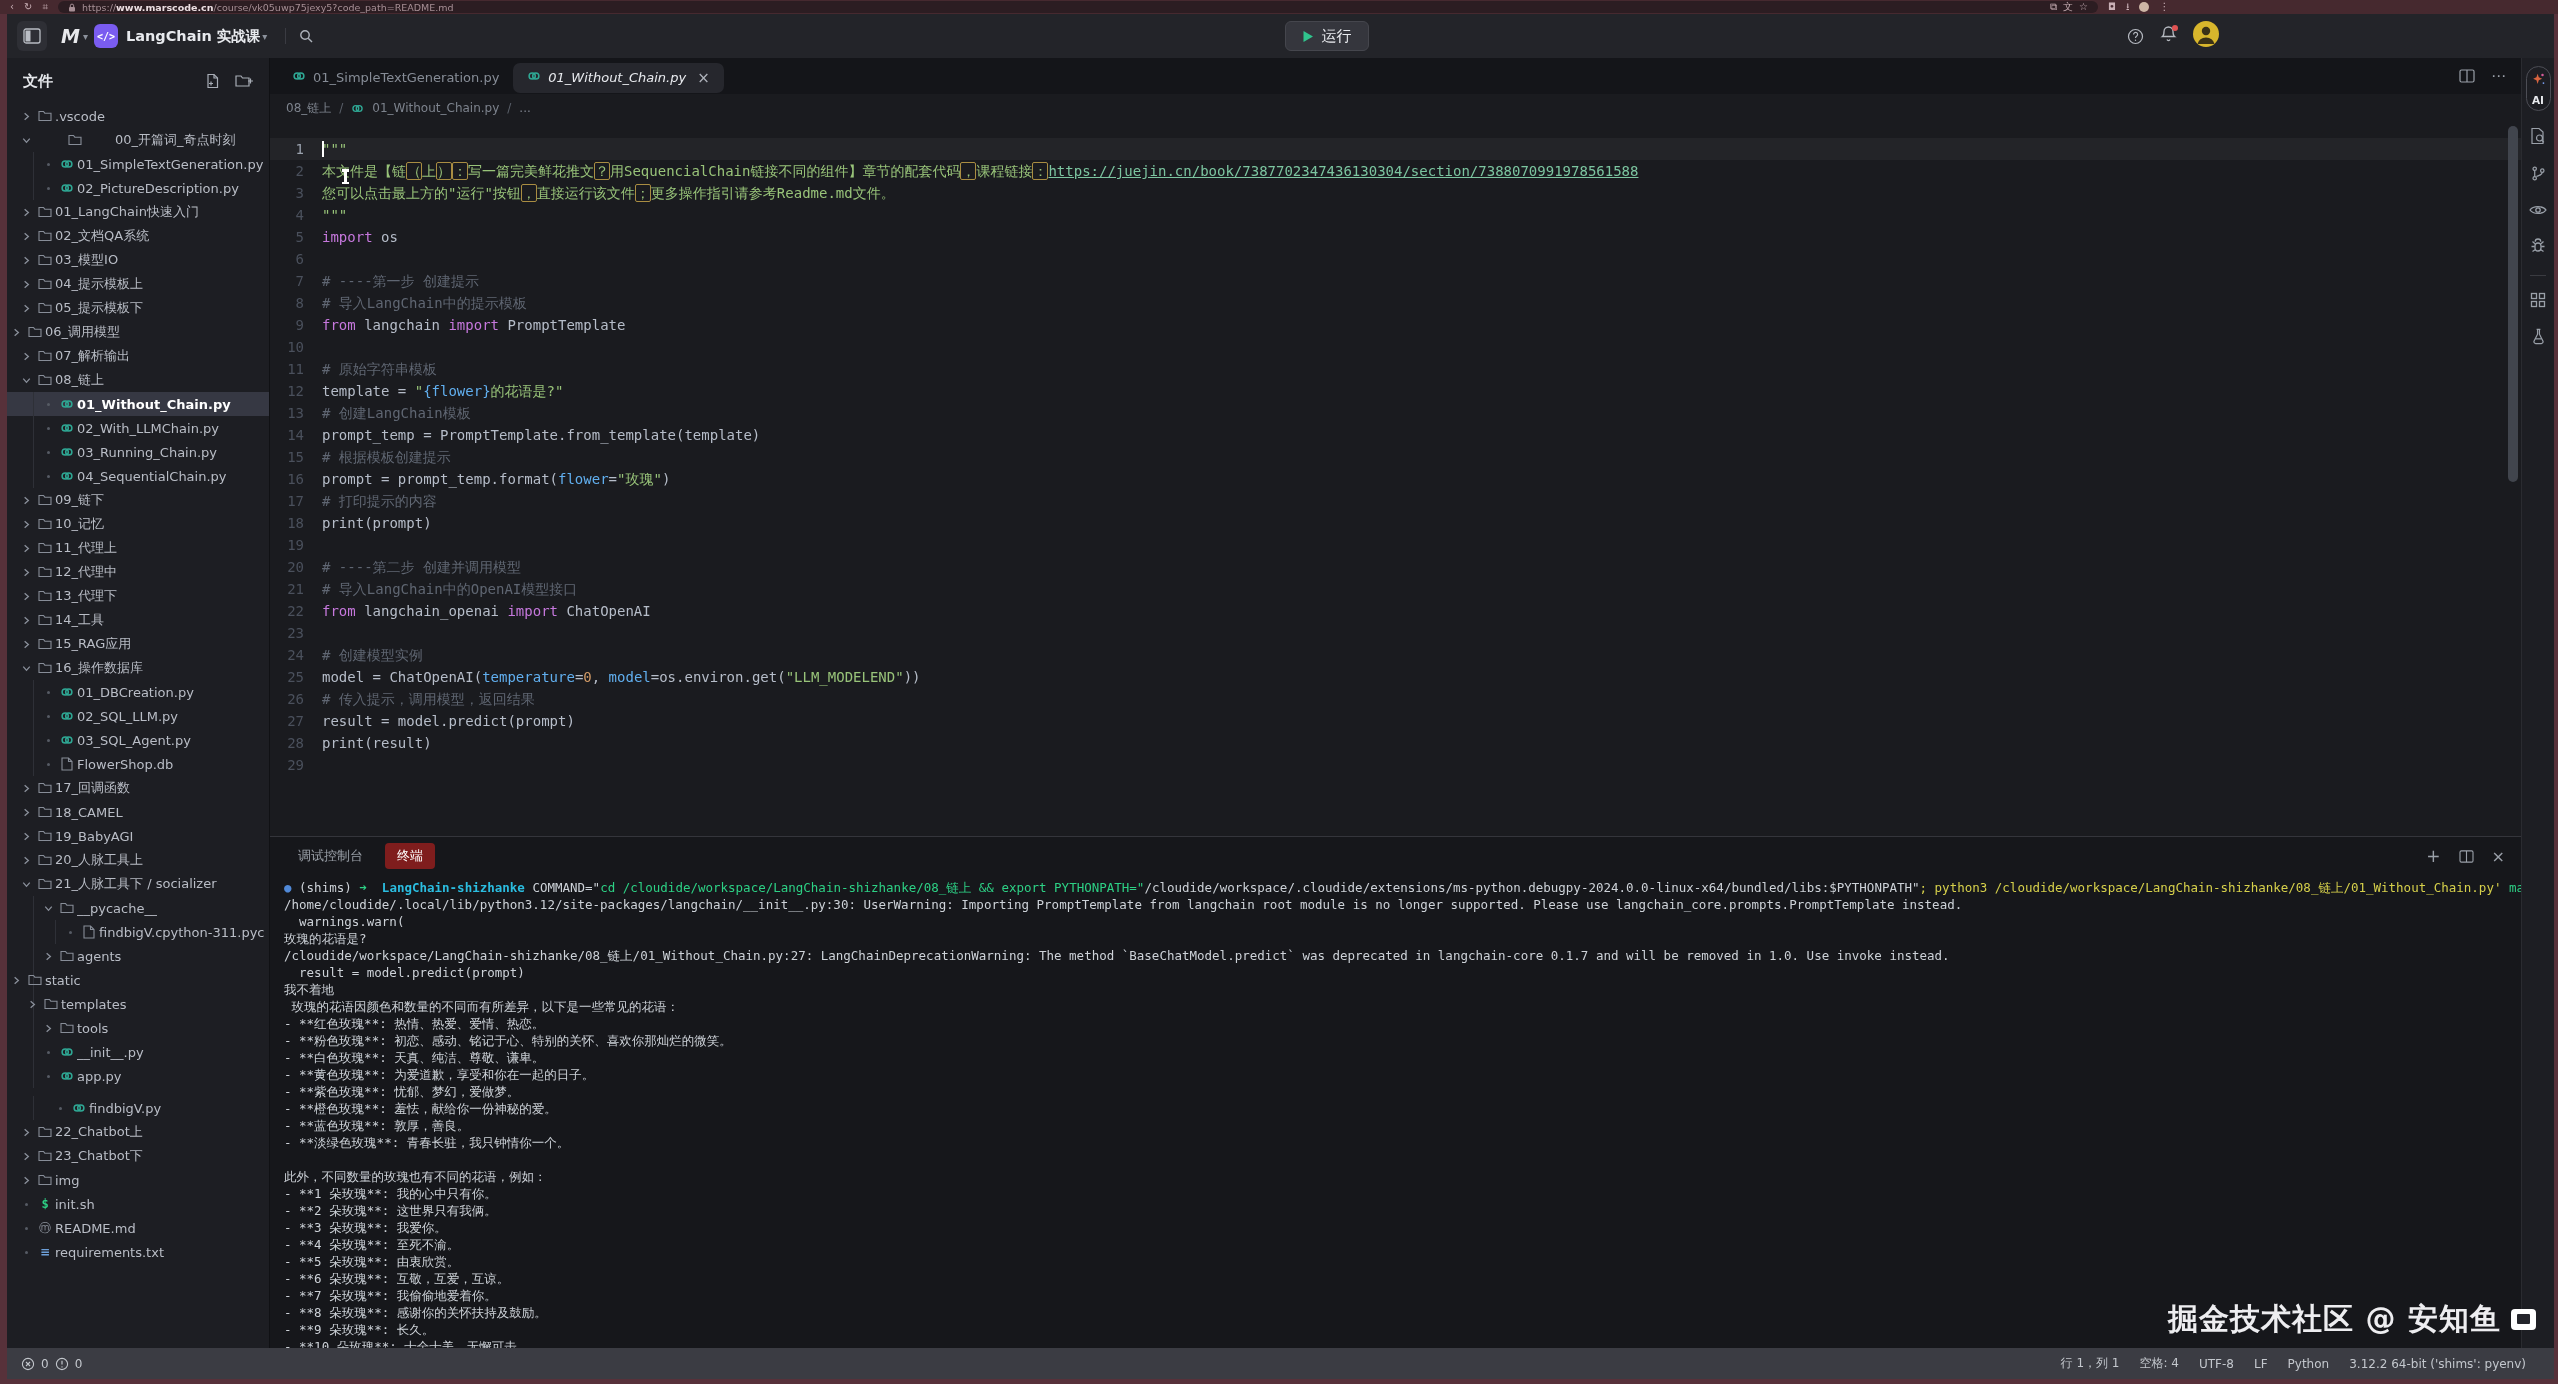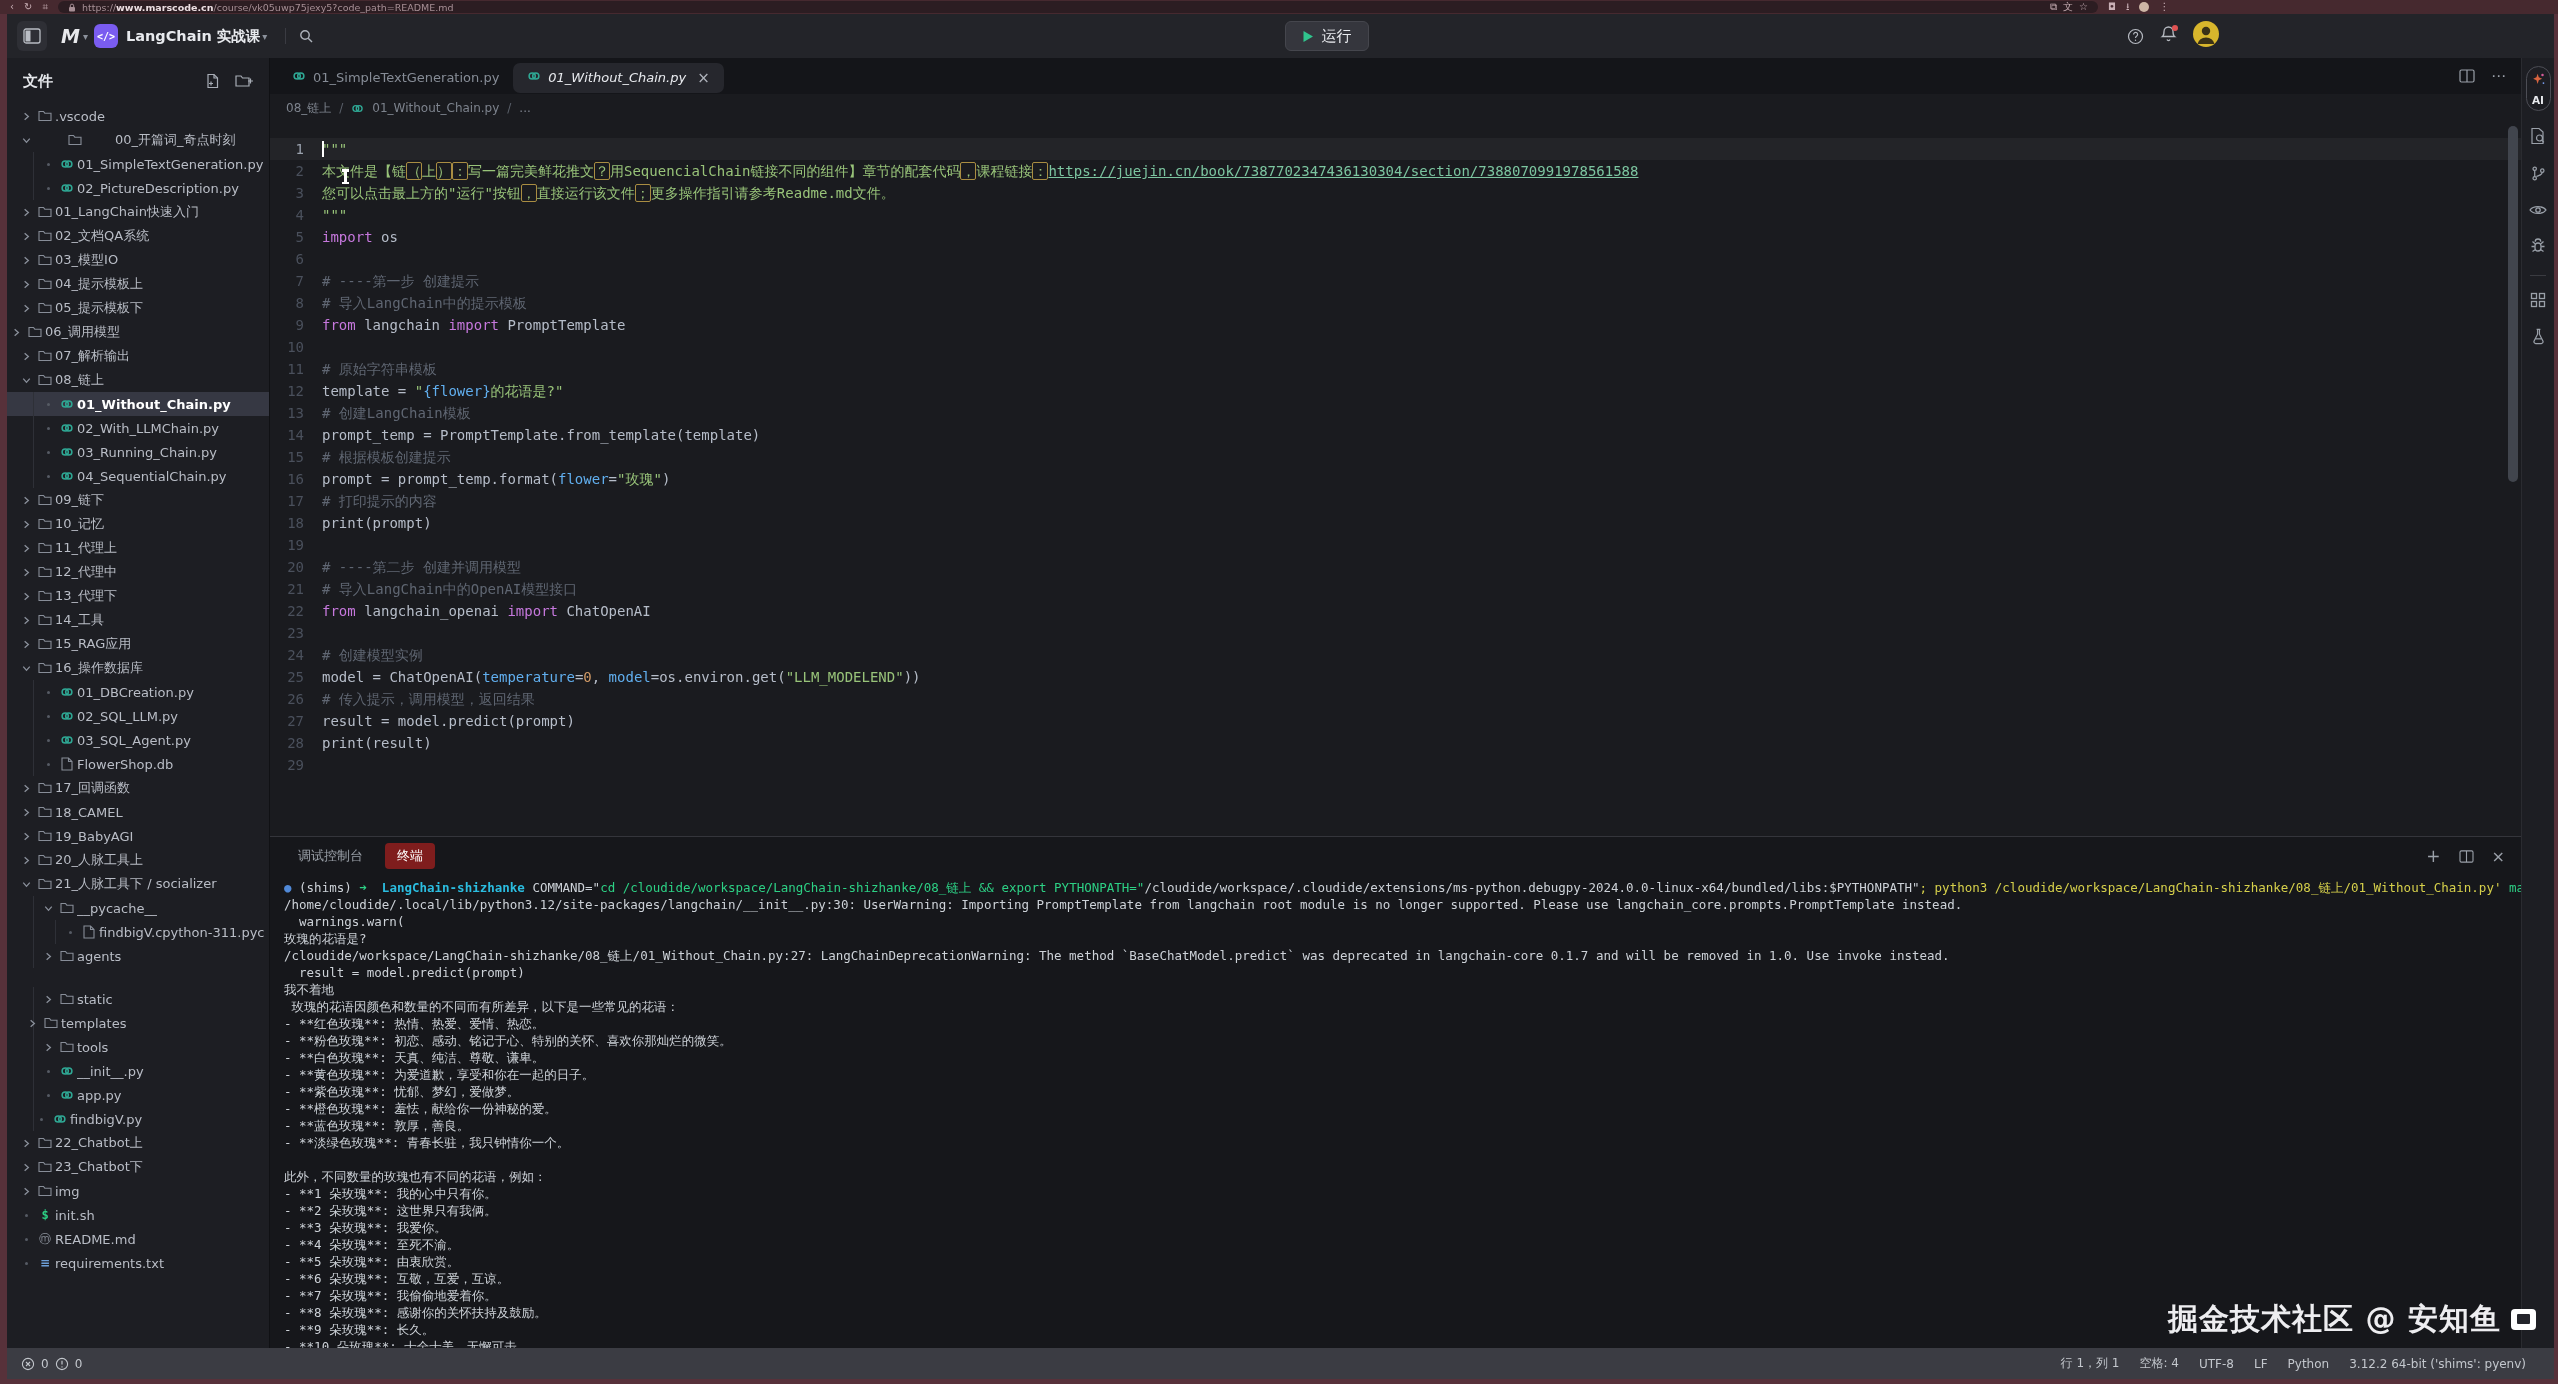--- a/index.html
+++ b/index.html
@@ -659,21 +659,21 @@
                   <path d="M5 3.5 9 7 5 10.5" fill="none" stroke="#8a909b" stroke-width="1.4"></path>
                 </svg>
               </span>
               <span class="ficon">
                 <svg width="14" height="12" viewBox="0 0 14 12">
                   <path d="M1 1.5h4.5l1.3 1.7H13v7.3H1z" fill="none" stroke="#878d98" stroke-width="1.1"></path>
                 </svg>
               </span>
               <span class="lbl">agents</span>
             </div>
-            <div class="row lv1" style="padding-left: 32px; background-image: linear-gradient(var(--guide),var(--guide)); background-position: 26px 0px; background-size: 1px 100%; margin-top: 19px;">
+            <div class="row lv1" style="background-image: linear-gradient(var(--guide),var(--guide)); background-position: 26px 0px; background-size: 1px 100%;">
               <span class="lead">
                 <svg width="13" height="13" viewBox="0 0 14 14">
                   <path d="M5 3.5 9 7 5 10.5" fill="none" stroke="#8a909b" stroke-width="1.4"></path>
                 </svg>
               </span>
               <span class="ficon">
                 <svg width="14" height="12" viewBox="0 0 14 12">
                   <path d="M1 1.5h4.5l1.3 1.7H13v7.3H1z" fill="none" stroke="#878d98" stroke-width="1.1"></path>
                 </svg>
               </span>
@@ -722,21 +722,21 @@
                 <i class="dot"></i>
               </span>
               <span class="ficon">
                 <svg width="14" height="14" viewBox="0 0 14 14">
                   <circle cx="5.2" cy="7" r="3.1" fill="none" stroke="#2fa995" stroke-width="1.5"></circle>
                   <circle cx="8.8" cy="7" r="3.1" fill="none" stroke="#2fa995" stroke-width="1.5"></circle>
                 </svg>
               </span>
               <span class="lbl">app.py</span>
             </div>
-            <div class="row lv1" style="padding-left: 25px; background-image: linear-gradient(var(--guide),var(--guide)); background-position: 26px 0px; background-size: 1px 100%;">
+            <div class="row lv1" style="padding-left: 44px; background-image: linear-gradient(var(--guide),var(--guide)); background-position: 26px 0px; background-size: 1px 100%; margin-top: 8px;">
               <span class="lead">
                 <i class="dot"></i>
               </span>
               <span class="ficon">
                 <svg width="14" height="14" viewBox="0 0 14 14">
                   <circle cx="5.2" cy="7" r="3.1" fill="none" stroke="#2fa995" stroke-width="1.5"></circle>
                   <circle cx="8.8" cy="7" r="3.1" fill="none" stroke="#2fa995" stroke-width="1.5"></circle>
                 </svg>
               </span>
               <span class="lbl">findbigV.py</span>

